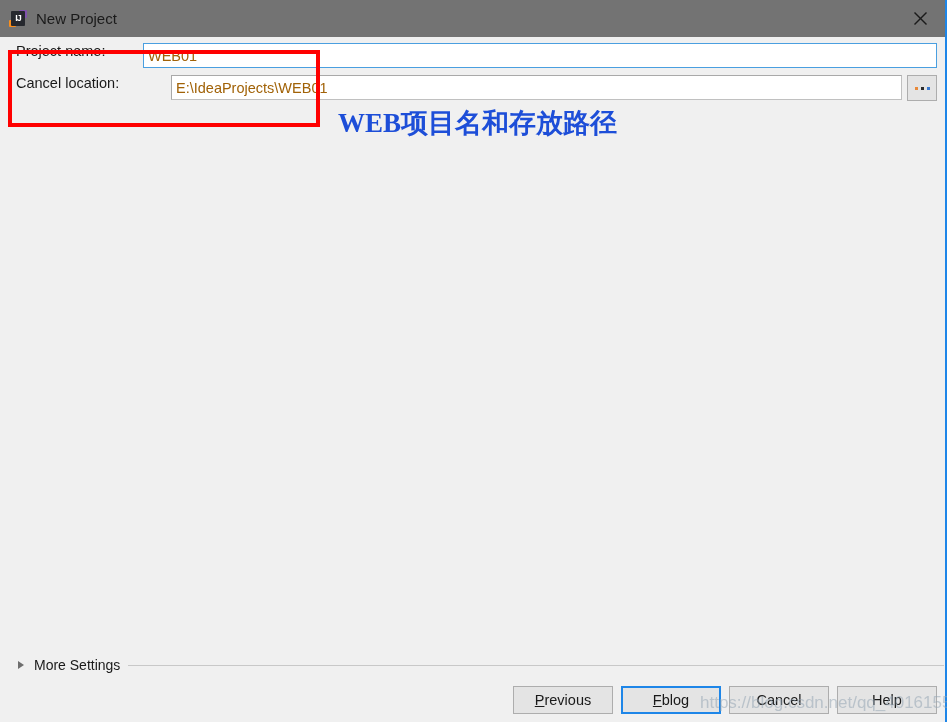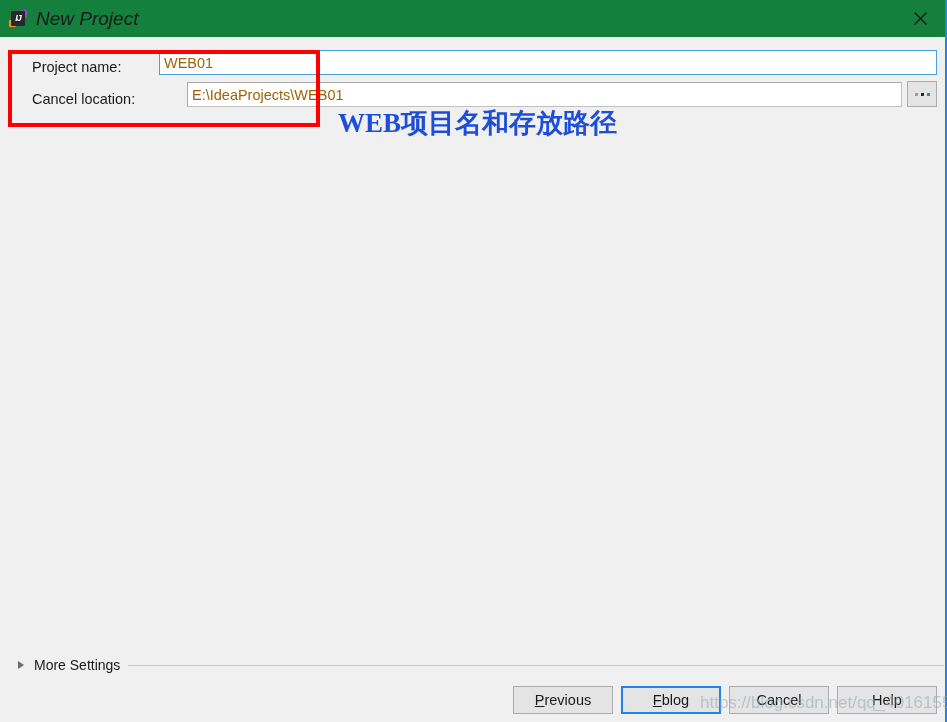--- a/index.html
+++ b/index.html
@@ -24,26 +24,25 @@
     box-sizing: border-box;
     border-right: 2px solid #1e86e8;
     background: #f0f0f0;
     display: flex;
     flex-direction: column;
   }
 
   
   #titlebar {
     height: 37px;
-    background: #15803d;
+    background: #737373;
     display: flex;
     align-items: center;
     flex: 0 0 auto;
     position: relative;
-    font-style: italic;
   }
   #app-icon {
     width: 18px;
     height: 18px;
     margin-left: 9px;
     margin-right: 9px;
     position: relative;
     flex: 0 0 auto;
   }
   #app-icon .sq-dark {
@@ -73,21 +72,21 @@
     width: 12px; height: 12px;
     color: #ffffff;
     font-size: 9px;
     font-weight: bold;
     font-family: "Liberation Sans", sans-serif;
     line-height: 12px;
     text-align: center;
     letter-spacing: -1px;
   }
   #window-title {
-    font-size: 19px;
+    font-size: 15px;
     color: #1a1a1a;
     font-family: "Liberation Sans", sans-serif;
     white-space: nowrap;
     text-align: right;
   }
   #close-button {
     position: absolute;
     right: 2px; top: 0;
     width: 46px;
     height: 37px;
@@ -106,23 +105,23 @@
   }
 
   
   #form {
     position: absolute;
     left: 0; top: 6px;
     right: 0;
   }
   .form-row {
     display: flex;
-    align-items: flex-end;
+    align-items: flex-start;
     height: 32px;
-    padding-left: 32px;
+    padding-left: 16px;
     padding-right: 8px;
     box-sizing: border-box;
   }
   .form-label {
     font-size: 14.5px;
     color: #1a1a1a;
     white-space: nowrap;
     font-family: "Liberation Sans", sans-serif;
   }
   #label-project-name { width: 127px; }

